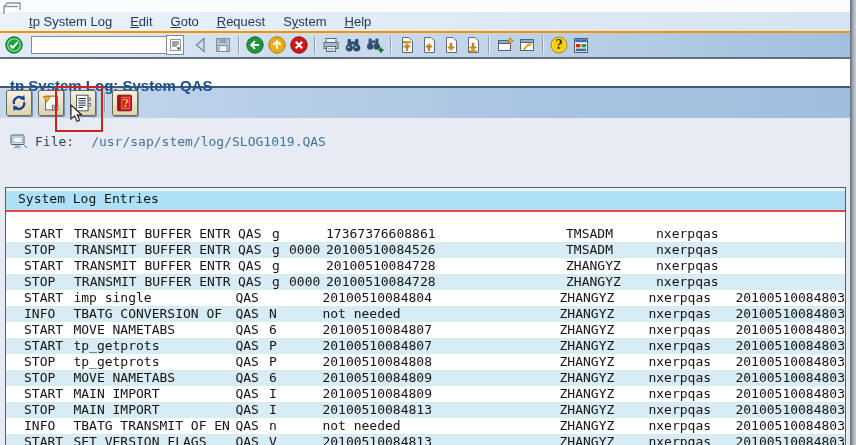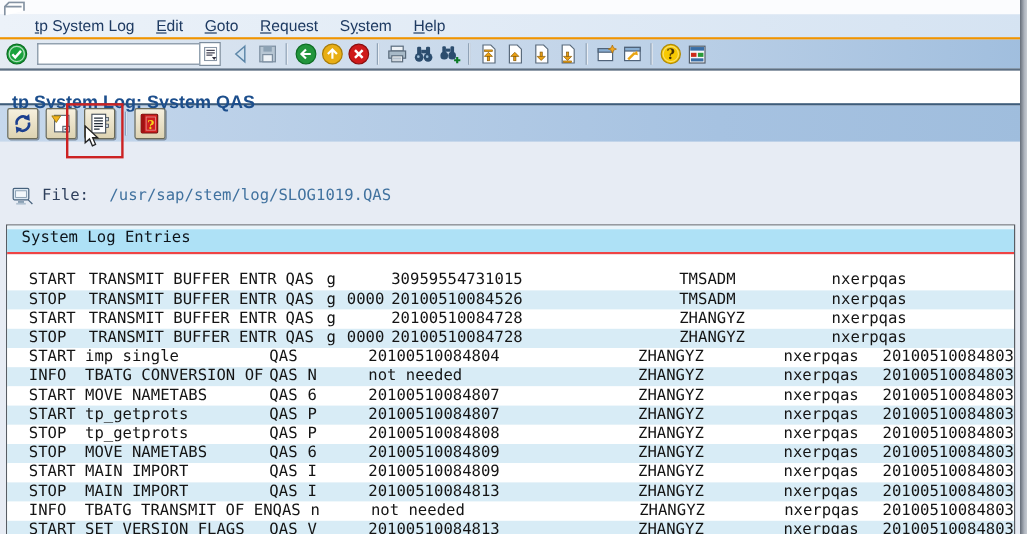--- a/index.html
+++ b/index.html
@@ -22,33 +22,33 @@
   .titlebar{height:27px;background:#fff;border-bottom:2px solid #3e5c7a;display:flex;align-items:center;padding-left:10px;}
   .title{font-size:15px;font-weight:bold;color:var(--title-text);margin-top:25px;}
 
   .apptoolbar{height:30px;background:linear-gradient(to right,#c6d8ec,#a6c2e1 70%,#9fbddd);display:flex;align-items:center;padding-left:6px;}
   .appbtn{width:24px;height:24px;margin-right:6px;background:linear-gradient(#f6f0de,#ddd3b2);border:1px solid #6b6a58;border-radius:2px;display:flex;align-items:center;justify-content:center;box-shadow:1px 1px 0 #7d8da0;}
   .appsep{width:1px;height:20px;background:#87a0bd;border-right:1px solid #d8e4f1;margin:0 6px 0 2px;}
 
   .highlight-box{position:absolute;left:55px;top:86px;width:44px;height:42px;border:2px solid var(--hl-red);pointer-events:none;}
   .cursor{position:absolute;left:70px;top:104px;pointer-events:none;}
 
-  .file-line{position:absolute;left:10px;top:156px;display:flex;align-items:center;font:13px "DejaVu Sans Mono",monospace;}
+  .file-line{position:absolute;left:10px;top:134px;display:flex;align-items:center;font:13px "DejaVu Sans Mono",monospace;}
   .file-label{margin-left:7px;color:#2e3f5c;}
   .file-path{margin-left:17px;color:var(--path-blue);}
 
   .panel{position:absolute;left:5px;top:187px;width:839px;height:320px;border:1px solid #585d64;background:#fff;}
   .panel-pad{height:3px;background:#e9f4fa;}
   .panel-head{height:19px;line-height:19px;background:var(--band);border-bottom:2px solid #ef4444;font:13px "DejaVu Sans Mono",monospace;color:#0e141a;padding-left:12px;}
   .log-gap{height:14px;background:#fff;}
   .logrow{height:16px;line-height:16px;font:13px "DejaVu Sans Mono",monospace;color:var(--log-text);white-space:pre;display:flex;padding-left:18px;background:#fff;}
   .logrow.alt{background:var(--row-alt);}
   .logrow span{display:inline-block;}
   .c-status{width:50px;} .c-desc{width:164px;} .c-sys{width:34px;} .c-flag{width:17px;}
-  .c-code{width:37px;} .c-msg{width:240px;} .c-user{width:90px;} .c-host{width:88px;margin-left:37px;}
+  .c-code{width:37px;} .c-msg{width:240px;} .c-user{width:90px;} .c-host{width:88px;}
 
   .right-edge{position:absolute;top:0;right:0;width:6px;height:445px;background:linear-gradient(to right,#646c77,#aeb4bd 60%,#c6cbd2);}
 </style>
 </head>
 <body>
 
 <div class="screen">
   <div class="top-strip">
     <svg width="20" height="12" viewBox="0 0 20 12">
       <path d="M1 12V4.5L4.5 1H17v7" fill="#fff" stroke="#8593a3" stroke-width="1.4"></path>
@@ -265,21 +265,21 @@
     </svg>
     <span class="file-label">File:</span>
     <span class="file-path">/usr/sap/stem/log/SLOG1019.QAS</span>
   </div>
 
   <div class="panel">
     <div class="panel-pad"></div>
     <div class="panel-head">System Log Entries</div>
     <div class="log-gap"></div>
     <div id="logrows">
-        <div class="logrow"><span class="c-status">START</span><span class="c-desc">TRANSMIT BUFFER ENTR</span><span class="c-sys">QAS</span><span class="c-flag">g</span><span class="c-code"></span><span class="c-msg">30959554731015</span><span class="c-user">TMSADM</span><span class="c-host">nxerpqas</span><span class="c-ts2"></span></div>
+        <div class="logrow"><span class="c-status">START</span><span class="c-desc">TRANSMIT BUFFER ENTR</span><span class="c-sys">QAS</span><span class="c-flag">g</span><span class="c-code"></span><span class="c-msg">17367376608861</span><span class="c-user">TMSADM</span><span class="c-host">nxerpqas</span><span class="c-ts2"></span></div>
         <div class="logrow alt"><span class="c-status">STOP</span><span class="c-desc">TRANSMIT BUFFER ENTR</span><span class="c-sys">QAS</span><span class="c-flag">g</span><span class="c-code">0000</span><span class="c-msg">20100510084526</span><span class="c-user">TMSADM</span><span class="c-host">nxerpqas</span><span class="c-ts2"></span></div>
         <div class="logrow"><span class="c-status">START</span><span class="c-desc">TRANSMIT BUFFER ENTR</span><span class="c-sys">QAS</span><span class="c-flag">g</span><span class="c-code"></span><span class="c-msg">20100510084728</span><span class="c-user">ZHANGYZ</span><span class="c-host">nxerpqas</span><span class="c-ts2"></span></div>
         <div class="logrow alt"><span class="c-status">STOP</span><span class="c-desc">TRANSMIT BUFFER ENTR</span><span class="c-sys">QAS</span><span class="c-flag">g</span><span class="c-code">0000</span><span class="c-msg">20100510084728</span><span class="c-user">ZHANGYZ</span><span class="c-host">nxerpqas</span><span class="c-ts2"></span></div>
         <div class="logrow"><span class="c-status">START</span><span class="c-desc">imp single</span><span class="c-sys">QAS</span><span class="c-flag"></span><span class="c-code"></span><span class="c-msg">20100510084804</span><span class="c-user">ZHANGYZ</span><span class="c-host">nxerpqas</span><span class="c-ts2">20100510084803</span></div>
         <div class="logrow alt"><span class="c-status">INFO</span><span class="c-desc">TBATG CONVERSION OF</span><span class="c-sys">QAS</span><span class="c-flag">N</span><span class="c-code"></span><span class="c-msg">not needed</span><span class="c-user">ZHANGYZ</span><span class="c-host">nxerpqas</span><span class="c-ts2">20100510084803</span></div>
         <div class="logrow"><span class="c-status">START</span><span class="c-desc">MOVE NAMETABS</span><span class="c-sys">QAS</span><span class="c-flag">6</span><span class="c-code"></span><span class="c-msg">20100510084807</span><span class="c-user">ZHANGYZ</span><span class="c-host">nxerpqas</span><span class="c-ts2">20100510084803</span></div>
         <div class="logrow alt"><span class="c-status">START</span><span class="c-desc">tp_getprots</span><span class="c-sys">QAS</span><span class="c-flag">P</span><span class="c-code"></span><span class="c-msg">20100510084807</span><span class="c-user">ZHANGYZ</span><span class="c-host">nxerpqas</span><span class="c-ts2">20100510084803</span></div>
         <div class="logrow"><span class="c-status">STOP</span><span class="c-desc">tp_getprots</span><span class="c-sys">QAS</span><span class="c-flag">P</span><span class="c-code"></span><span class="c-msg">20100510084808</span><span class="c-user">ZHANGYZ</span><span class="c-host">nxerpqas</span><span class="c-ts2">20100510084803</span></div>
         <div class="logrow alt"><span class="c-status">STOP</span><span class="c-desc">MOVE NAMETABS</span><span class="c-sys">QAS</span><span class="c-flag">6</span><span class="c-code"></span><span class="c-msg">20100510084809</span><span class="c-user">ZHANGYZ</span><span class="c-host">nxerpqas</span><span class="c-ts2">20100510084803</span></div>
         <div class="logrow"><span class="c-status">START</span><span class="c-desc">MAIN IMPORT</span><span class="c-sys">QAS</span><span class="c-flag">I</span><span class="c-code"></span><span class="c-msg">20100510084809</span><span class="c-user">ZHANGYZ</span><span class="c-host">nxerpqas</span><span class="c-ts2">20100510084803</span></div>

